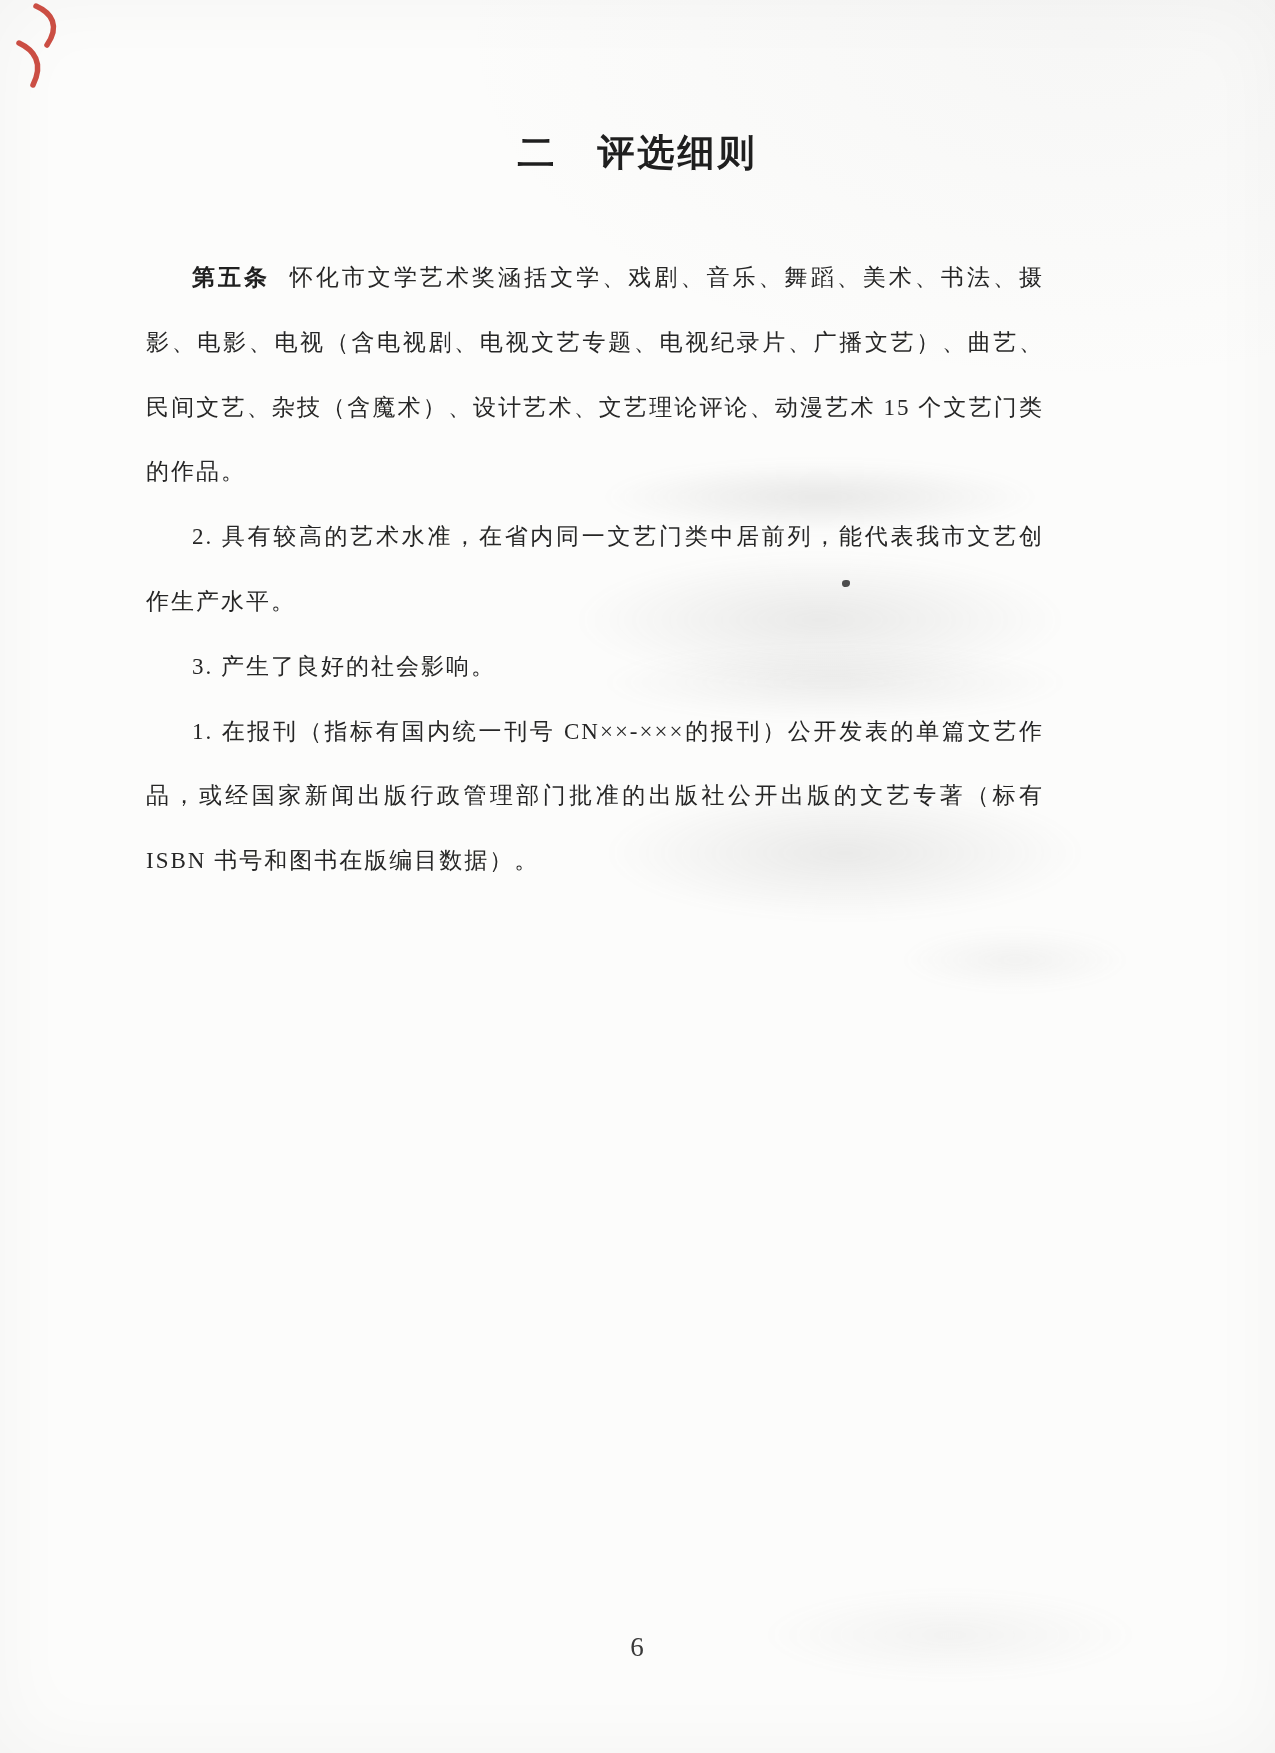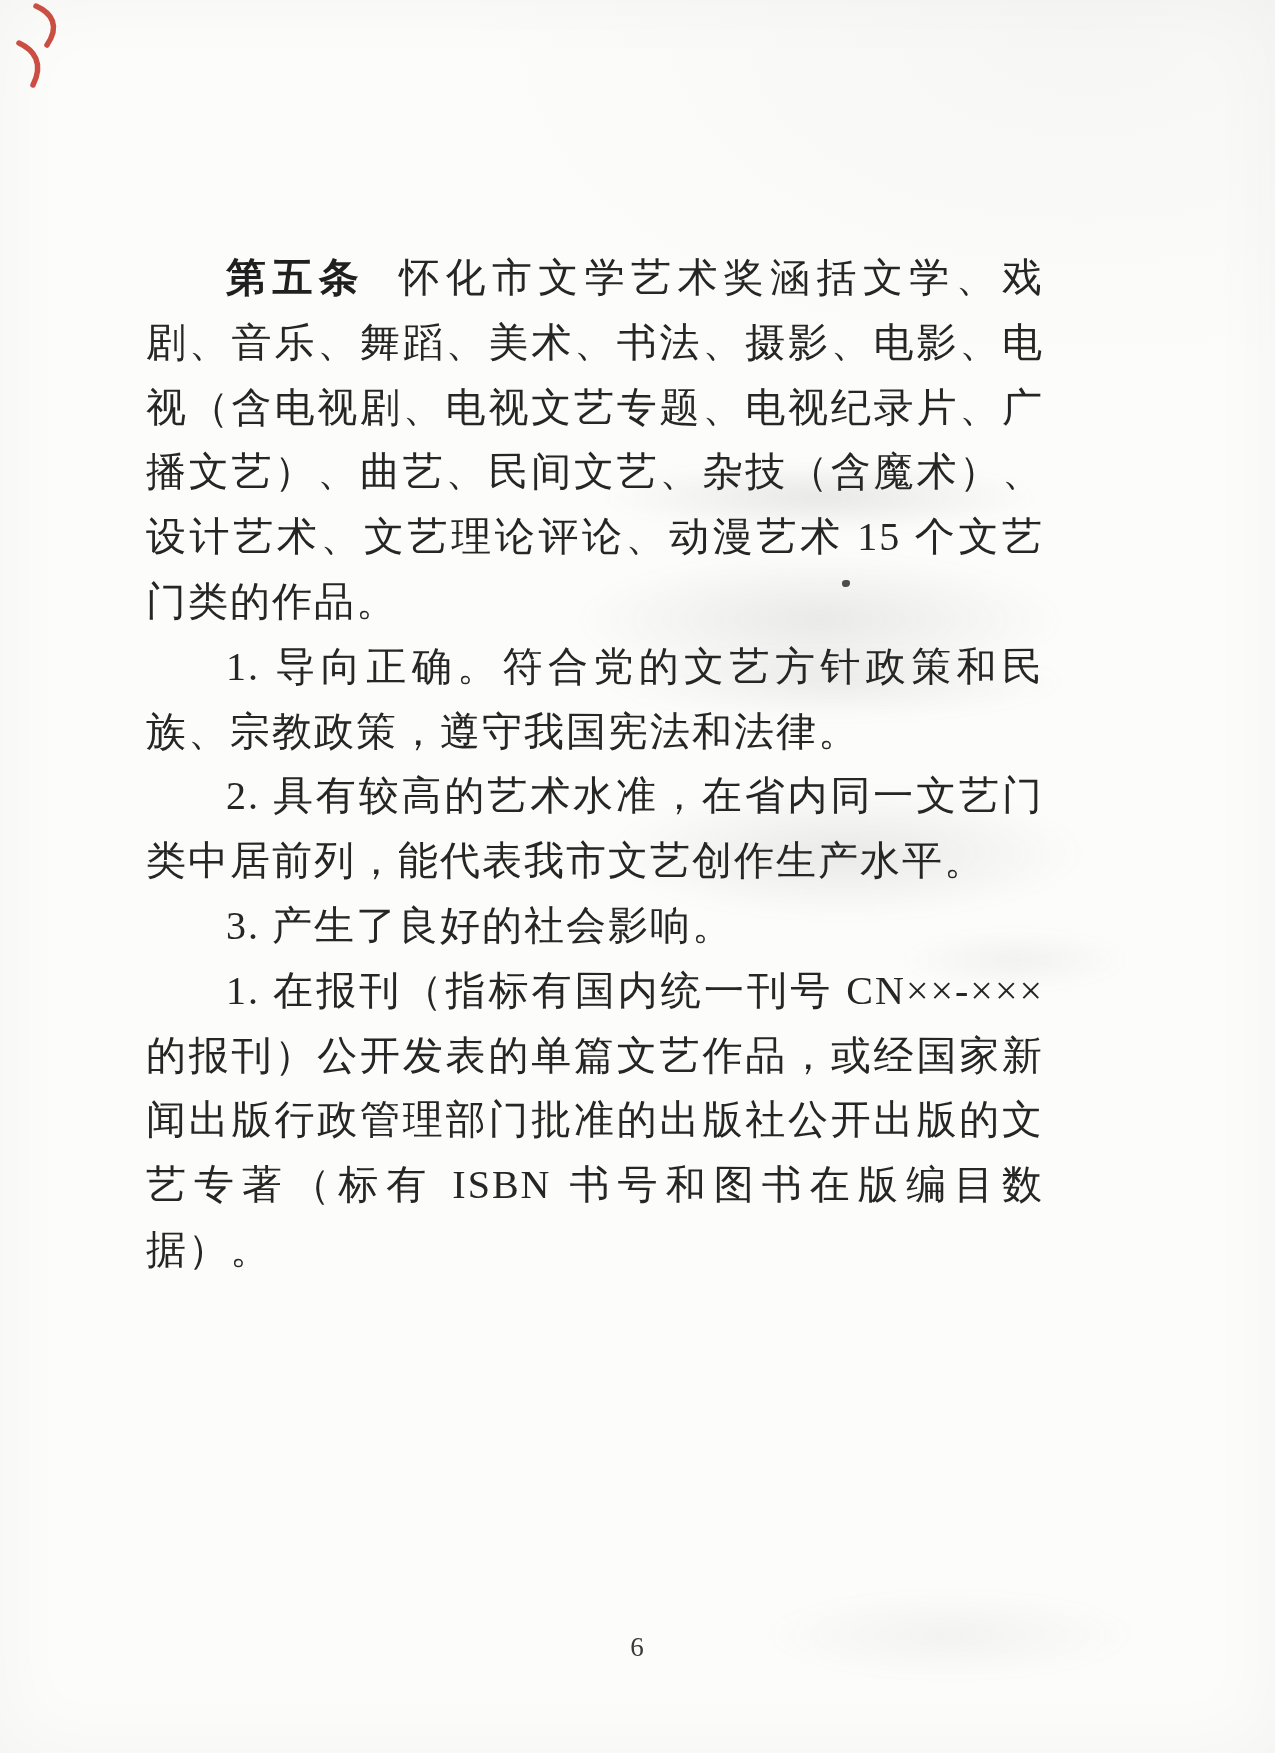--- a/index.html
+++ b/index.html
@@ -31,21 +31,21 @@
     letter-spacing:3px;
     color:#1f1f1f;
   }
   .body-text{
     position:absolute;
     left:146px;
     top:246px;
     width:898px;
   }
   .para{
-    font-size:40px;
+    font-size:23px;
     line-height:64.8px;
     letter-spacing:2px;
     text-indent:2em;
     text-align:justify;
     text-justify:inter-character;
     color:var(--ink);
   }
   .para .lead{
     font-weight:700;
     margin-right:.85em;
@@ -104,27 +104,25 @@
 
   <div class="smudge s1"></div>
   <div class="smudge s2"></div>
   <div class="smudge s3"></div>
   <div class="smudge s4"></div>
   <div class="smudge s5"></div>
   <div class="smudge s6"></div>
 
   <div class="ink-speck"></div>
 
+  <h1 class="title">二　评选细则</h1>
 
   <div class="body-text">
       <p class="para">
     <b class="lead">第五条</b><span>怀化市文学艺术奖涵括文学、戏剧、音乐、舞蹈、美术、书法、摄影、电影、电视（含电视剧、电视文艺专题、电视纪录片、广播文艺）、曲艺、民间文艺、杂技（含魔术）、设计艺术、文艺理论评论、动漫艺术 15 个文艺门类的作品。</span>
-  </p>
-      <p class="para">
-    <span>1. 导向正确。符合党的文艺方针政策和民族、宗教政策，遵守我国宪法和法律。</span>
   </p>
       <p class="para">
     <span>2. 具有较高的艺术水准，在省内同一文艺门类中居前列，能代表我市文艺创作生产水平。</span>
   </p>
       <p class="para">
     <span>3. 产生了良好的社会影响。</span>
   </p>
       <p class="para">
     <span>1. 在报刊（指标有国内统一刊号 CN××-×××的报刊）公开发表的单篇文艺作品，或经国家新闻出版行政管理部门批准的出版社公开出版的文艺专著（标有 ISBN 书号和图书在版编目数据）。</span>
   </p>

